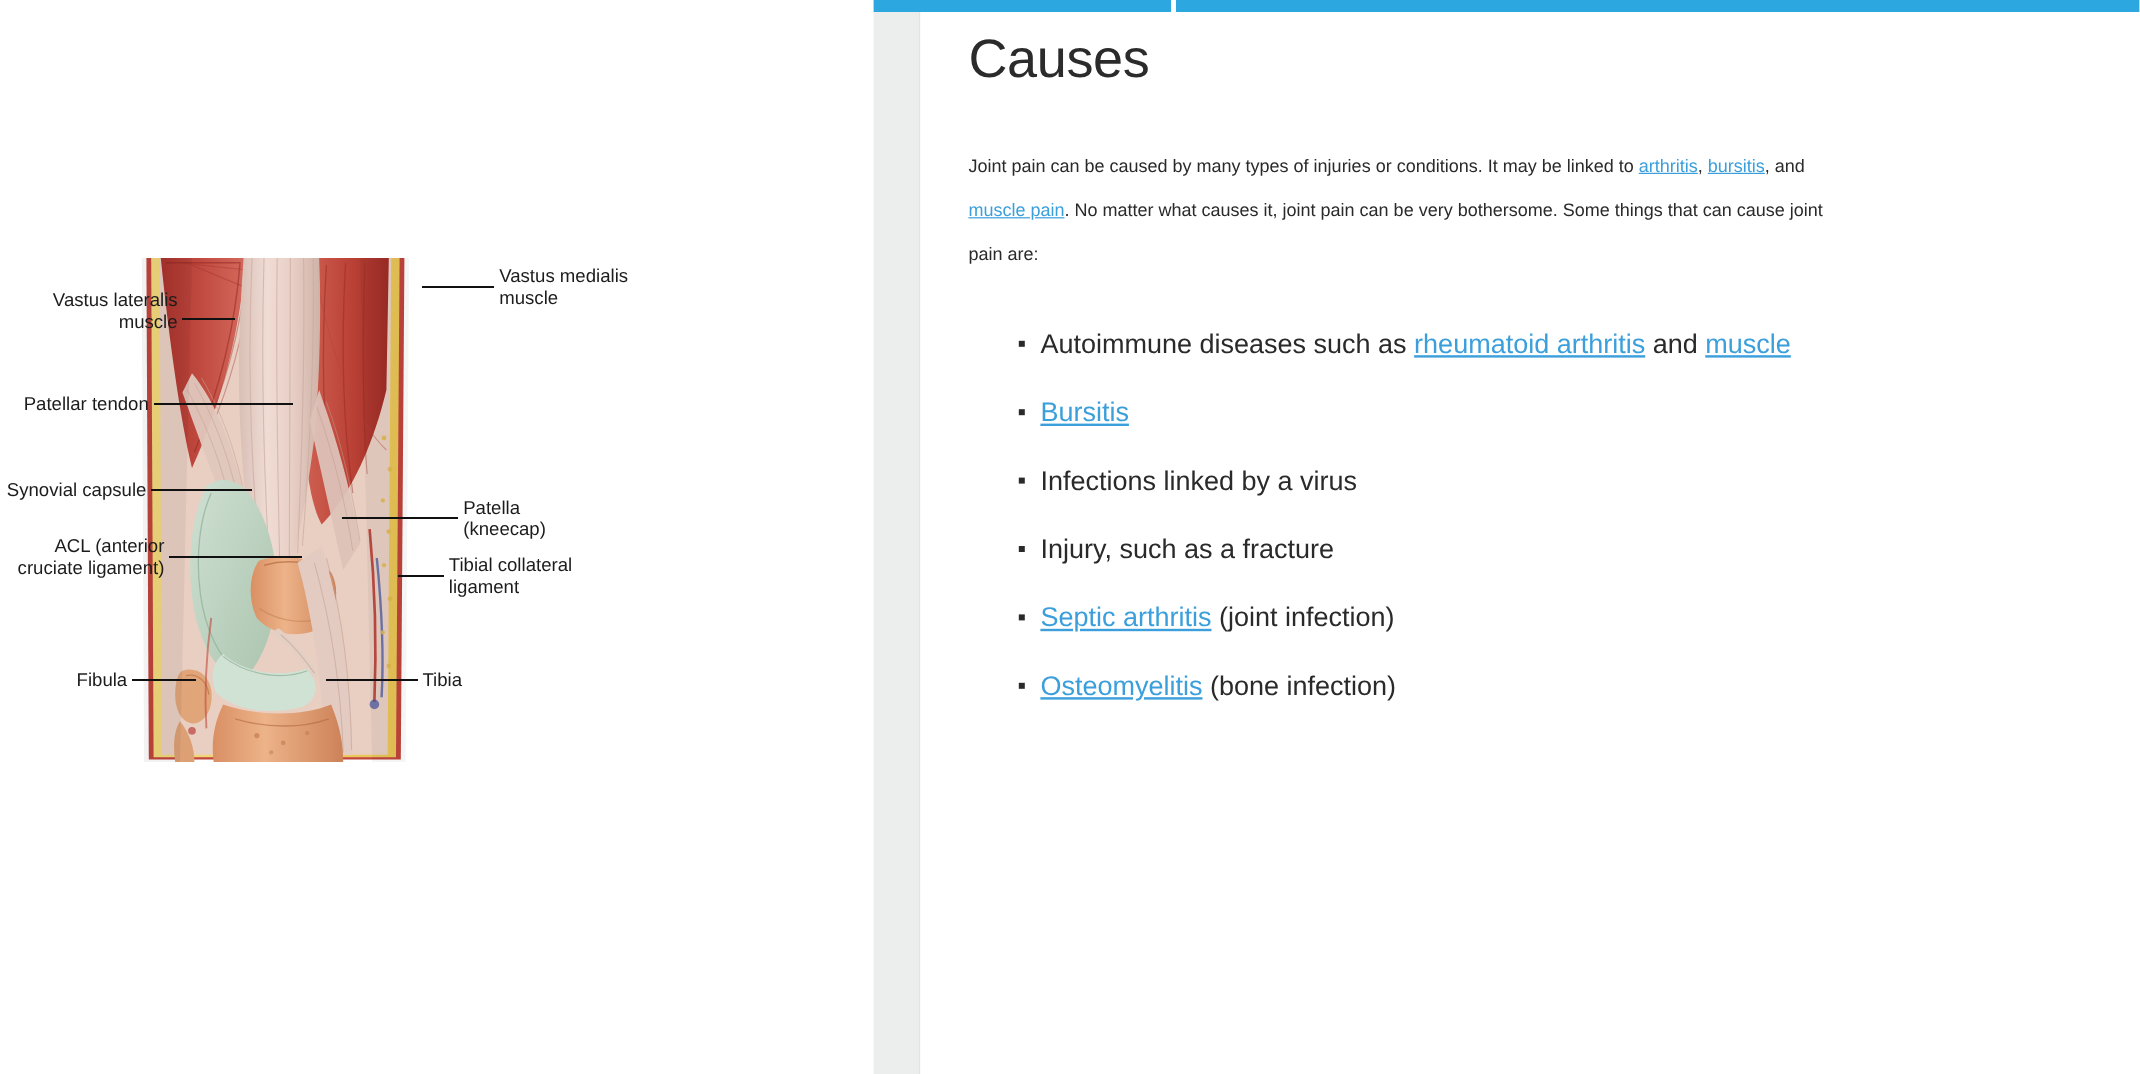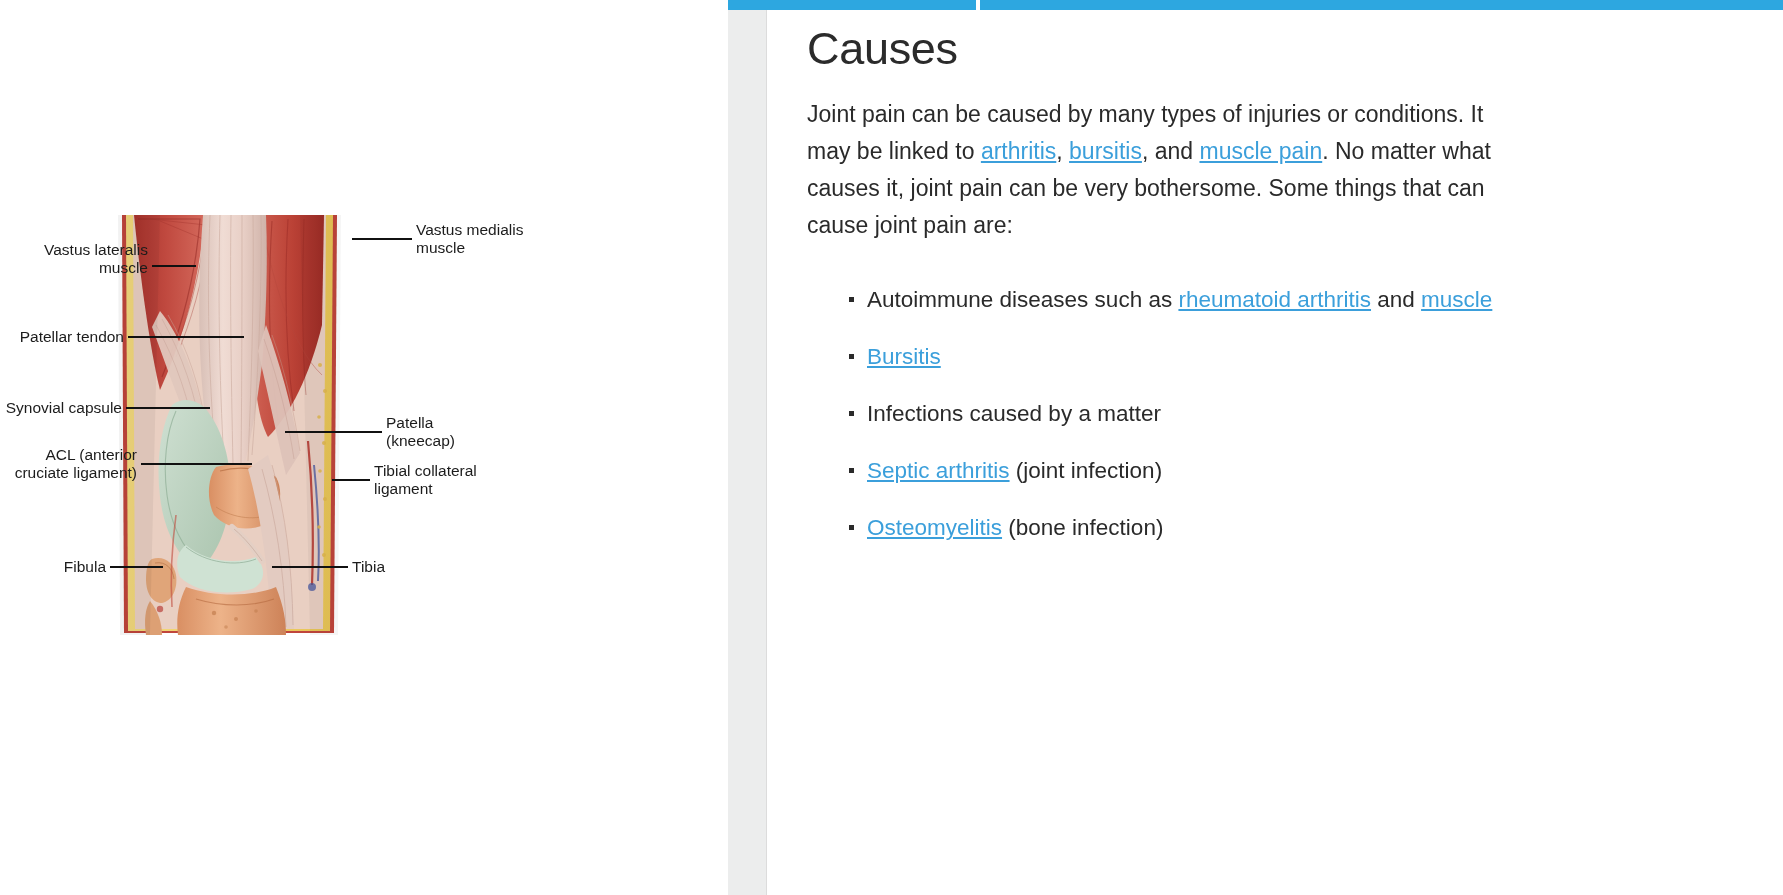--- a/index.html
+++ b/index.html
@@ -70,22 +70,22 @@
     margin: 0;
     font-family: "Liberation Sans", sans-serif;
     font-weight: 400;
     font-size: 45px;
     line-height: 54px;
     color: #2b2b2b;
     letter-spacing: -0.3px;
   }
 
   #intro-paragraph {
-    margin: 20px 0 0 0;
-    font-size: 23px;
+    margin: 44px 0 0 0;
+    font-size: 15px;
     line-height: 37px;
     color: #2a2a2a;
     max-width: 718px;
   }
 
   #causes-list {
     list-style: none;
     margin: 38px 0 0 0;
     padding: 0 0 0 42px;
     max-width: 760px;
@@ -294,19 +294,20 @@
     <div id="article">
       <h1 id="page-title">Causes</h1>
 
       <p id="intro-paragraph">
         <span>Joint pain can be caused by many types of injuries or conditions. It may be linked to </span><a class="lnk" href="#">arthritis</a><span>, </span><a class="lnk" href="#">bursitis</a><span>, and </span><a class="lnk" href="#">muscle pain</a><span>. No matter what causes it, joint pain can be very bothersome. Some things that can cause joint pain are:</span>
       </p>
 
       <ul id="causes-list">
           <li><span>Autoimmune diseases such as </span><a class="lnk" href="#">rheumatoid arthritis</a><span> and </span><a class="lnk" href="#">muscle</a></li>
           <li><a class="lnk" href="#">Bursitis</a></li>
-          <li><span>Infections caused by a matter</span></li>
+          <li><span>Infections linked by a virus</span></li>
+          <li><span>Injury, such as a fracture</span></li>
           <li><a class="lnk" href="#">Septic arthritis</a><span> (joint infection)</span></li>
           <li><a class="lnk" href="#">Osteomyelitis</a><span> (bone infection)</span></li>
         </ul>
     </div>
   </div>
 </div>
 
 </body></html>

